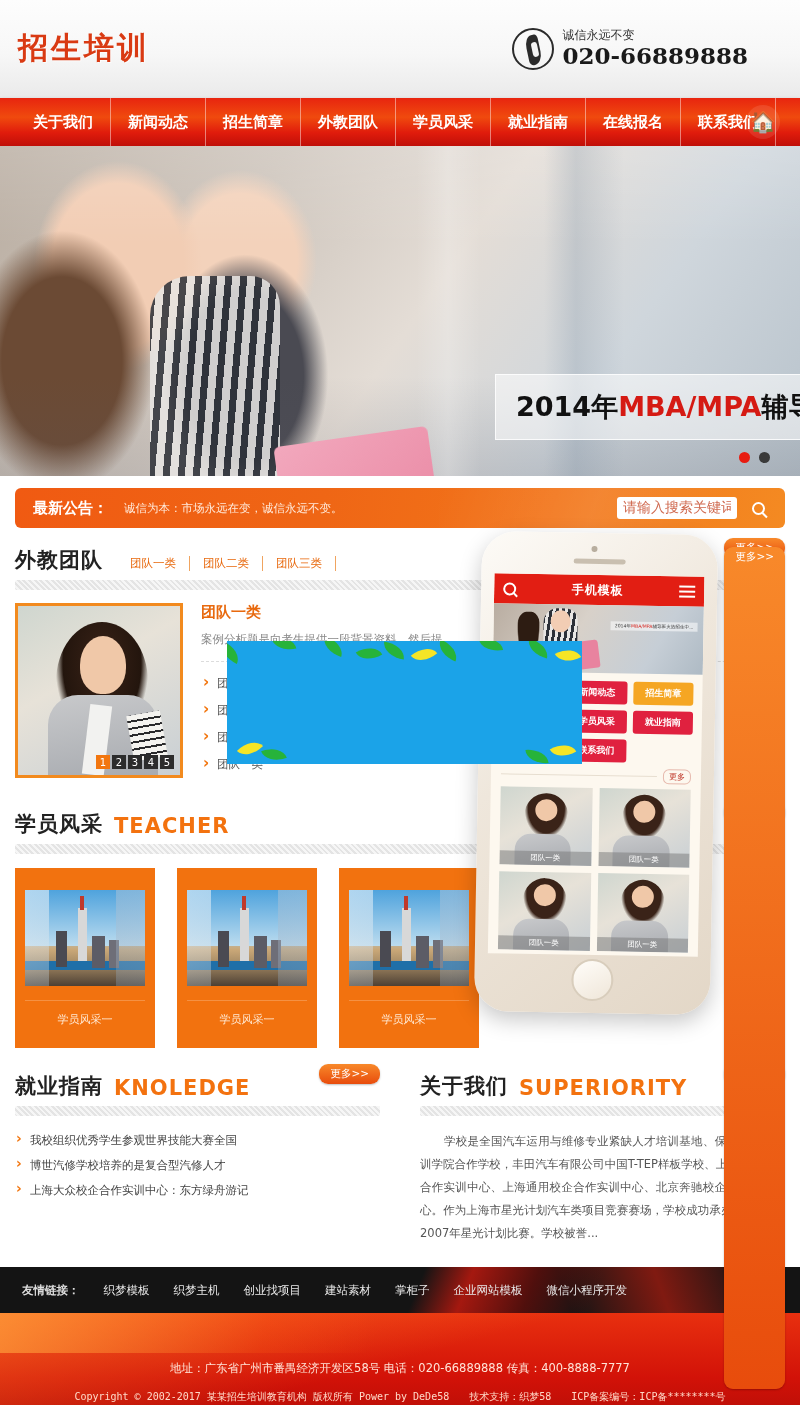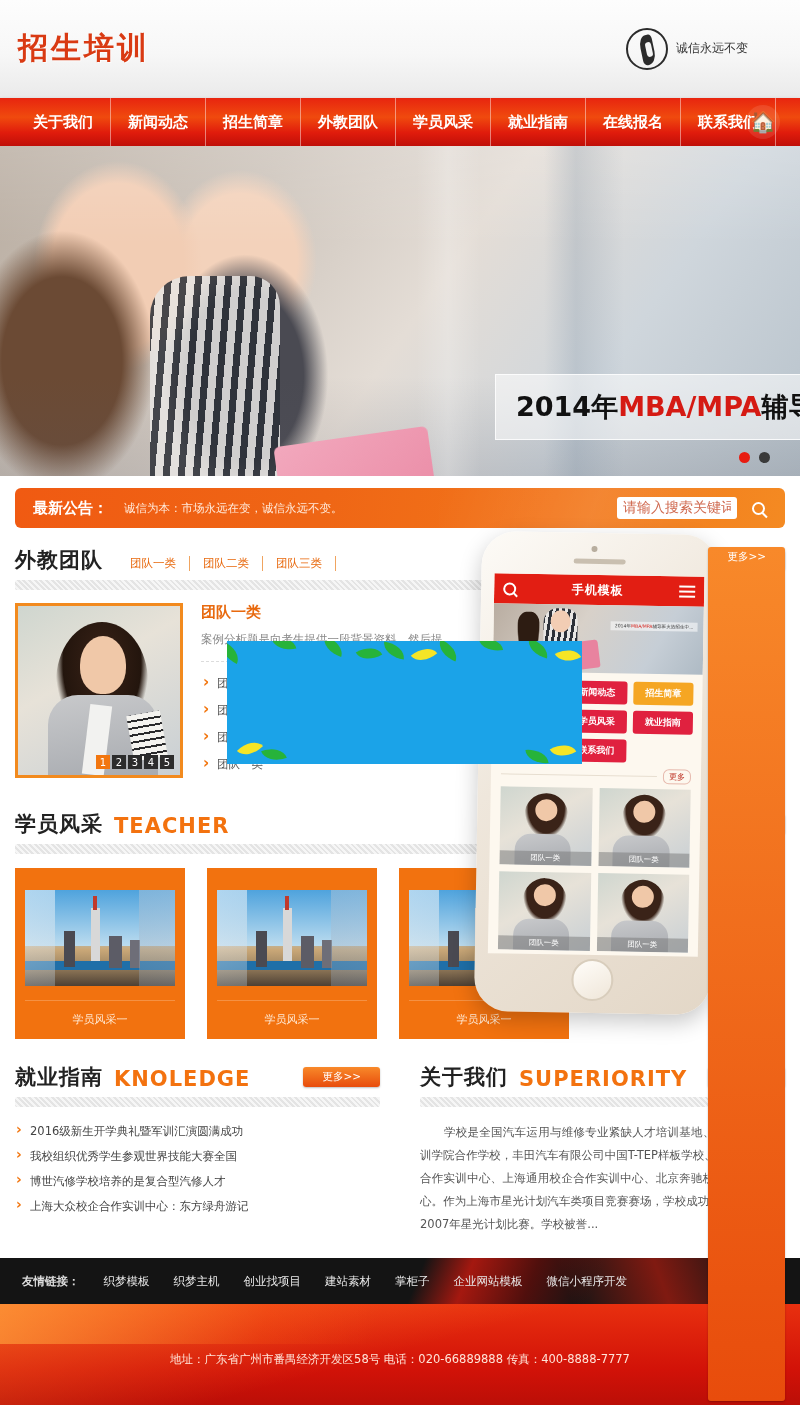--- a/index.html
+++ b/index.html
@@ -245,26 +245,26 @@
   .sec-tab { font-size: 11.5px; color: #e8690e; padding: 0 13px; border-right: 1px solid #f0a460; cursor: pointer; }
   .sec-rule {
     height: 10px;
     margin-top: 6px;
     background:
       repeating-linear-gradient(45deg, #e4e4e4 0 2px, #f6f6f6 2px 4px);
     border-radius: 2px;
   }
   .more-btn {
     position: absolute;
-    right: 0; bottom: 4px;
+    right: 0; bottom: 16px;
     background: linear-gradient(to bottom, #f8892a, #e84c0c);
     color: #fff;
     font-size: 10.5px;
-    padding: 3px 19px;
-    border-radius: 3px;
+    padding: 3px 11px;
+    border-radius: 9px;
     cursor: pointer;
     box-shadow: 0 1px 2px rgba(0,0,0,.25);
     white-space: nowrap;
   }
 
   
   .team-section { position: relative; }
   .team-body { display: flex; margin-top: 13px; gap: 18px; }
   .team-photo {
     width: 168px; height: 175px;
@@ -445,23 +445,23 @@
     position: absolute;
     width: 22px; height: 15px;
     border-radius: 0 100% 0 100%;
   }
   .leaf.g { background: #27b33a; }
   .leaf.y { background: #f5e526; }
 
   
   .teacher-cards { display: flex; gap: 22px; margin-top: 14px; }
   .tcard {
-    width: 170px;
+    width: 140px;
     background: #f2720f;
-    padding: 22px 10px 3px;
+    padding: 22px 10px 12px;
     cursor: pointer;
   }
   .tcard-img {
     height: 96px;
     position: relative; overflow: hidden;
     background: linear-gradient(180deg, #6fb4e0 0%, #a9d2ea 42%, #caa878 62%, #6b5b46 100%);
   }
   .tcard-img .sky { position: absolute; inset: 0 0 42% 0; background: linear-gradient(180deg,#4fa3dd,#bcdcef); }
   .tcard-img .tower { position: absolute; left: 44%; top: 18%; width: 9px; height: 56%; background: #d8d8d8; }
   .tcard-img .tower::before { content:""; position:absolute; left:2px; top:-12px; width:4px; height:14px; background:#c0392b; }
@@ -548,20 +548,21 @@
 </style>
 </head>
 <body>
 
 <div class="header">
   <div class="logo">招生培训</div>
   <div class="tel-block">
     <div class="tel-icon"></div>
     <div class="tel-text">
       <div class="tel-label">诚信永远不变</div>
+      <div class="tel-number">020-66889888</div>
     </div>
   </div>
 </div>
 
 <div class="nav">
   <div class="nav-list">
     <div class="nav-item">关于我们</div>
     <div class="nav-item">新闻动态</div>
     <div class="nav-item">招生简章</div>
     <div class="nav-item">外教团队</div>
@@ -700,21 +701,20 @@
 
   <div class="bottom-cols">
     <div class="col">
       <div class="sec-head">
         <span class="sec-cn">就业指南</span>
         <span class="sec-en">KNOLEDGE</span>
         <span class="more-btn">更多&gt;&gt;</span>
       </div>
       <div class="sec-rule"></div>
       <ul class="know-list">
-        <li>2016级新生开学典礼暨军训汇演圆满成功</li>
         <li>我校组织优秀学生参观世界技能大赛全国</li>
         <li>博世汽修学校培养的是复合型汽修人才</li>
         <li>上海大众校企合作实训中心：东方绿舟游记</li>
       </ul>
     </div>
 
     <div class="col">
       <div class="sec-head">
         <span class="sec-cn">关于我们</span>
         <span class="sec-en">SUPERIORITY</span>
@@ -815,13 +815,18 @@
   <span class="fb-link">织梦主机</span>
   <span class="fb-link">创业找项目</span>
   <span class="fb-link">建站素材</span>
   <span class="fb-link">掌柜子</span>
   <span class="fb-link">企业网站模板</span>
   <span class="fb-link">微信小程序开发</span>
 </div>
 
 <div class="footer">
   <div class="f-line1">地址：广东省广州市番禺经济开发区58号   电话：020-66889888   传真：400-8888-7777</div>
+  <div class="f-line2">
+    <span>Copyright © 2002-2017 某某招生培训教育机构 版权所有 Power by DeDe58</span>
+    <span class="sp">技术支持：织梦58</span>
+    <span class="sp">ICP备案编号：ICP备********号</span>
+  </div>
 </div>
 
 </body></html>

